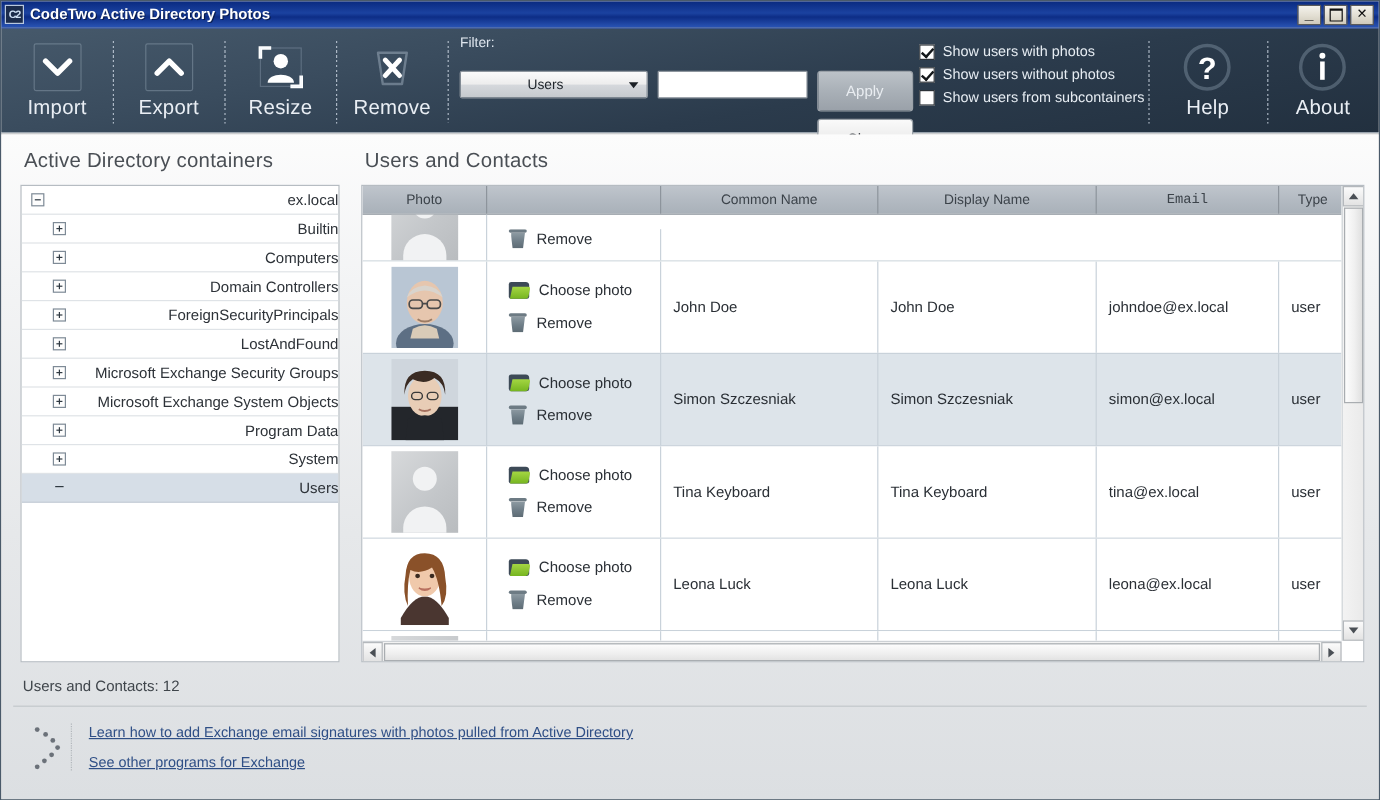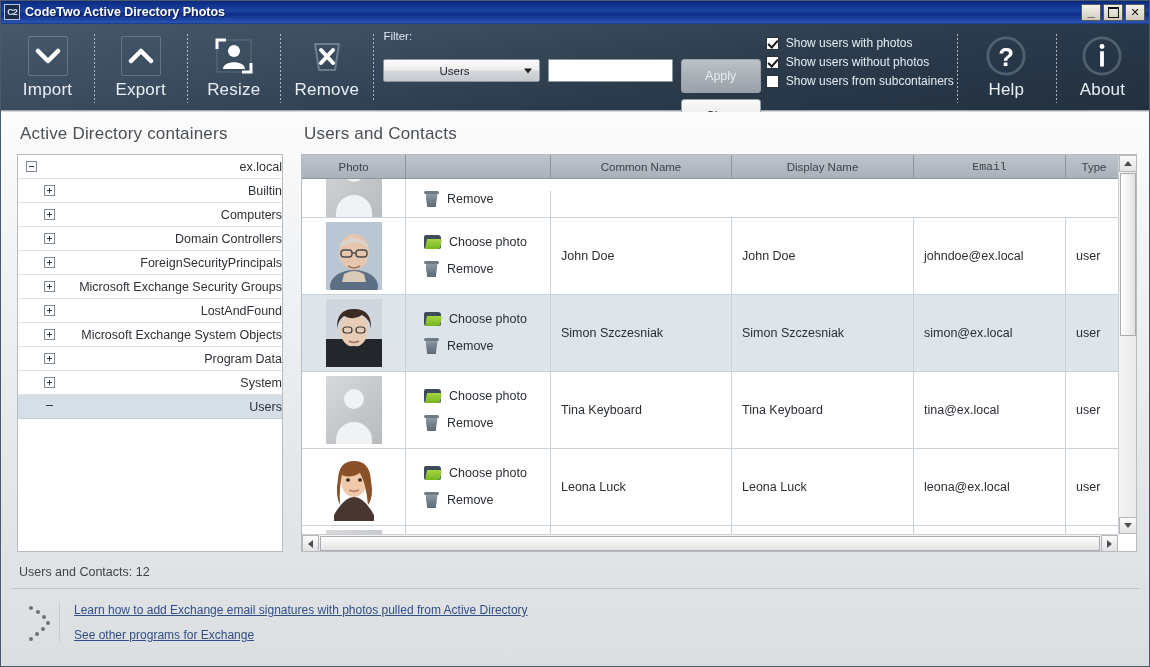--- a/index.html
+++ b/index.html
@@ -478,25 +478,25 @@
             <div class="tnode child">
               <span class="expander plus"></span>
               <span>Domain Controllers</span>
             </div>
             <div class="tnode child">
               <span class="expander plus"></span>
               <span>ForeignSecurityPrincipals</span>
             </div>
             <div class="tnode child">
               <span class="expander plus"></span>
+              <span>LostAndFound</span>
+            </div>
+            <div class="tnode child">
+              <span class="expander plus"></span>
               <span>Microsoft Exchange Security Groups</span>
-            </div>
-            <div class="tnode child">
-              <span class="expander plus"></span>
-              <span>LostAndFound</span>
             </div>
             <div class="tnode child">
               <span class="expander plus"></span>
               <span>Microsoft Exchange System Objects</span>
             </div>
             <div class="tnode child">
               <span class="expander plus"></span>
               <span>Program Data</span>
             </div>
             <div class="tnode child">

